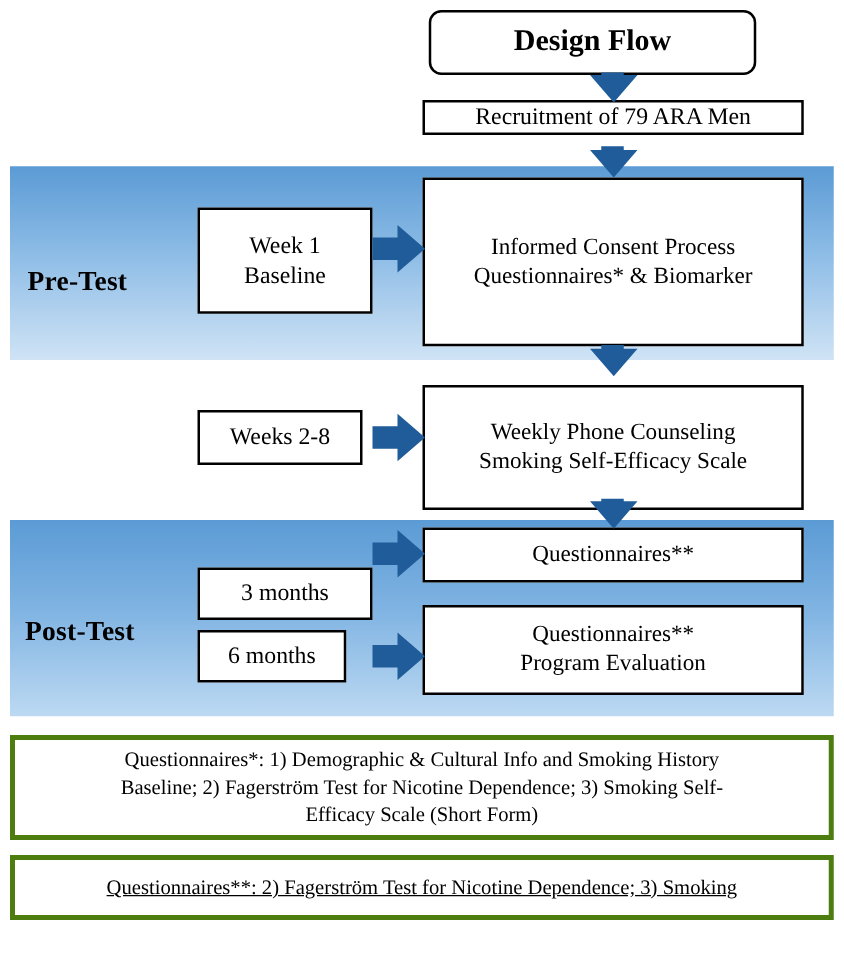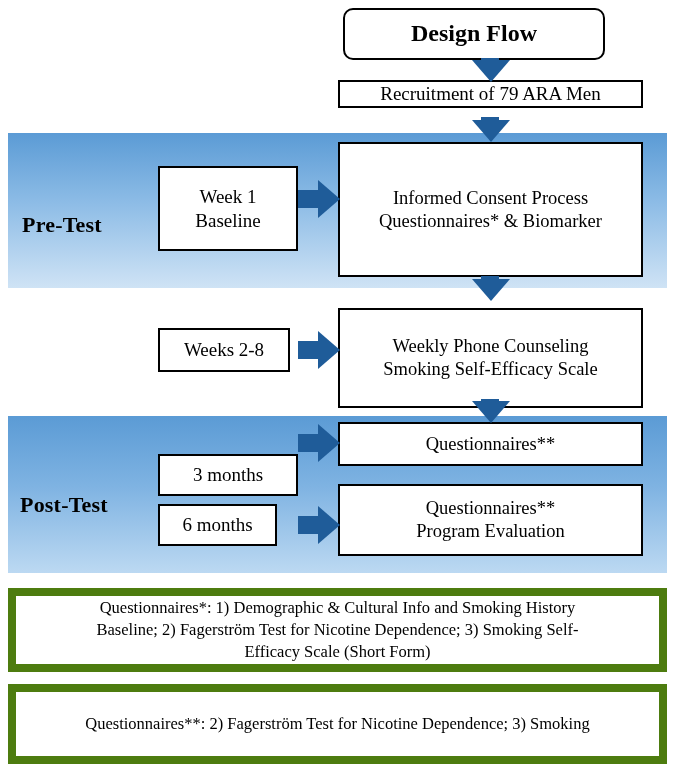--- a/index.html
+++ b/index.html
@@ -101,33 +101,33 @@
   }
   .side-week1 { left: 158px; top: 166px; width: 140px; height: 85px; }
   .side-weeks28 { left: 158px; top: 328px; width: 132px; height: 44px; }
   .side-3mo { left: 158px; top: 422px; width: 140px; height: 42px; margin-top: 32px; }
   .side-6mo { left: 158px; top: 504px; width: 119px; height: 42px; }
 
   
   .note {
     position: absolute;
     box-sizing: border-box;
-    border: 8px solid #4d7c0f;
+    border: 4px solid #4d7c0f;
     background: #ffffff;
     display: flex;
     flex-direction: column;
     align-items: center;
     justify-content: center;
     text-align: right;
     font-size: 16.5px;
     line-height: 1.35;
     padding: 4px 10px;
   }
   .note-1 { left: 8px; top: 588px; width: 659px; height: 84px; }
-  .note-2 { left: 8px; top: 684px; width: 659px; height: 80px; }
+  .note-2 { left: 8px; top: 684px; width: 659px; height: 52px; text-decoration: underline; }
 
   
   .arrow-down {
     position: absolute;
     width: 0; height: 0;
     border-left: 19px solid transparent;
     border-right: 19px solid transparent;
     border-top: 22px solid #1f5c99;
   }
   .arrow-down-stem {

